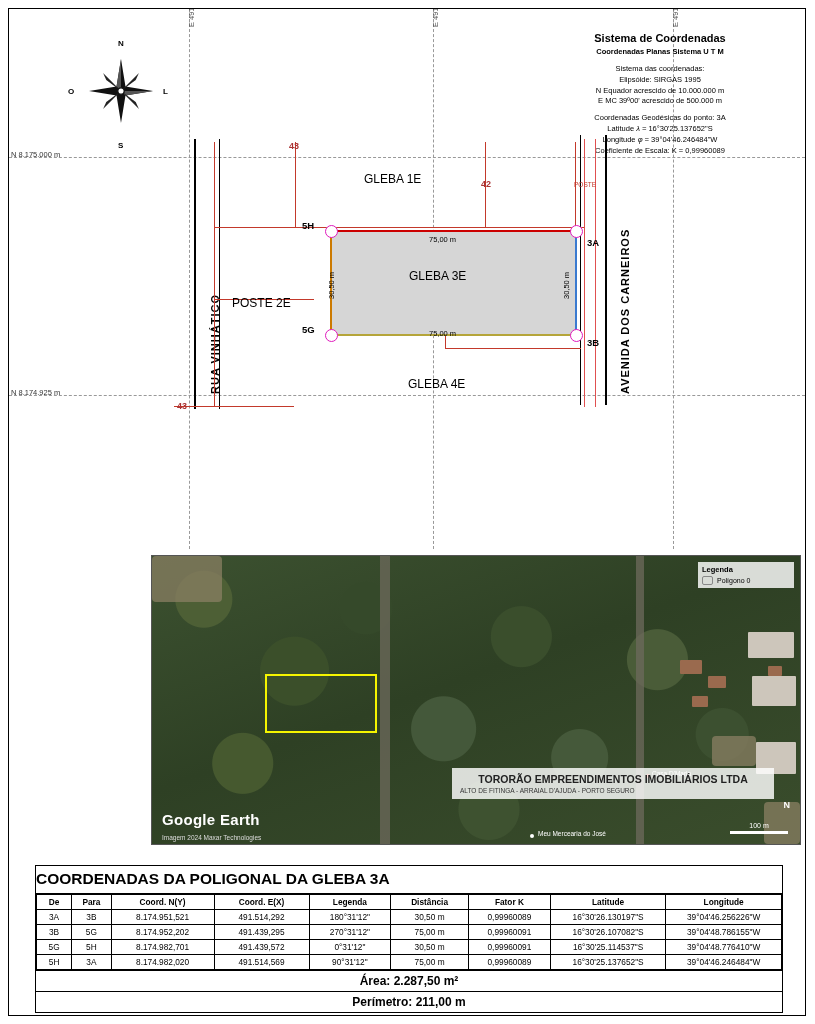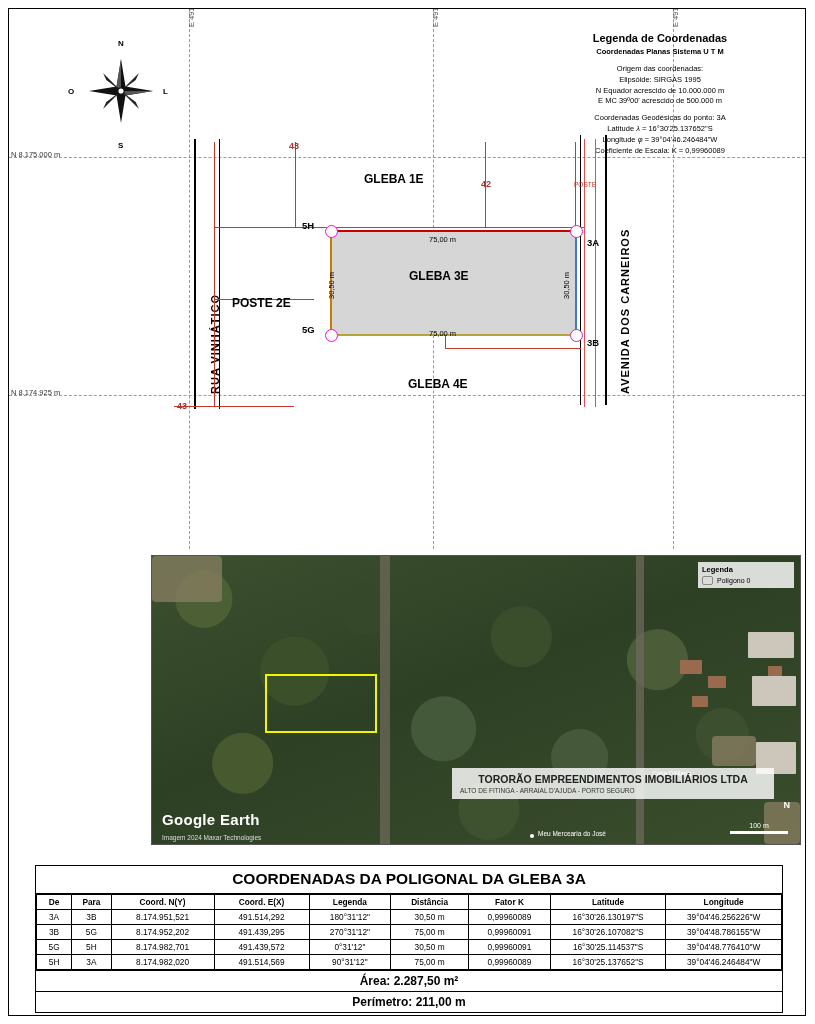--- a/index.html
+++ b/index.html
@@ -23,21 +23,21 @@
   .coordbox .t3{font-size:7.5px;margin-top:6px;}
   .coordbox .t4{font-size:7.5px;}
   .coordbox .ital{font-style:italic;}
   
   .poly{position:absolute;left:321px;top:222px;width:247px;height:104px;background:#d6d6d6;border:0;}
   .edge{position:absolute;background:#c00;height:1.6px;}
   .edge.y{background:#b5a53a;}
   .edge.v{width:1.6px;height:auto;background:#cc7a00;}
   .vert{position:absolute;width:11px;height:11px;border:1.6px solid #e01bbd;border-radius:50%;background:#fff;}
   .vtxt{position:absolute;font-size:9.5px;font-weight:bold;}
-  .glebaLbl{position:absolute;font-size:12px;font-weight:bold;}
+  .glebaLbl{position:absolute;font-size:12px;font-weight:normal;}
   .dim{position:absolute;font-size:7.5px;}
   .dimv{position:absolute;font-size:7.5px;transform-origin:left top;transform:rotate(-90deg);}
   .street{position:absolute;font-size:11px;font-weight:bold;letter-spacing:1px;transform-origin:left top;transform:rotate(-90deg);white-space:nowrap;}
   .roadline{position:absolute;background:#000;width:1.6px;}
   .roadline2{position:absolute;background:#000;width:1px;}
   .redline{position:absolute;background:#c3392b;}
   .num{position:absolute;font-size:9px;font-weight:bold;color:#a33;}
   .poste{position:absolute;font-size:6.5px;color:#c3392b;}
   
   .sat{position:absolute;left:142px;top:546px;width:648px;height:288px;background:#2b3d22;overflow:hidden;border:1px solid #555;}
@@ -68,21 +68,21 @@
   .banner .b2{font-size:6.5px;color:#333;margin-top:2px;}
   .ge{position:absolute;left:10px;bottom:16px;font-size:15px;font-weight:bold;color:#fff;letter-spacing:.3px;}
   .gesub{position:absolute;left:10px;bottom:3px;font-size:6.5px;color:#ddd;}
   .scalebar{position:absolute;right:12px;bottom:10px;font-size:7px;color:#fff;text-align:center;}
   .scalebar .bar{width:58px;height:3px;background:#fff;margin-top:2px;}
   .satpt{position:absolute;font-size:6.5px;color:#fff;white-space:nowrap;}
   .satdot{position:absolute;width:4px;height:4px;background:#e43;border-radius:50%;}
   .northsat{position:absolute;right:10px;bottom:34px;color:#fff;font-size:9px;font-weight:bold;}
   
   .tablewrap{position:absolute;left:26px;top:856px;width:746px;border:1.5px solid #000;}
-  .tbl-title{text-align:center;font-size:15.5px;font-weight:bold;padding:4px 0 5px;border-bottom:1.2px solid #000;}
+  .tbl-title{text-align:left;font-size:15.5px;font-weight:bold;padding:4px 0 5px;border-bottom:1.2px solid #000;}
   table{border-collapse:collapse;width:100%;}
   th,td{border:1px solid #000;font-size:8.3px;text-align:center;padding:2px 1px;}
   th{font-weight:bold;}
   .foot{text-align:center;font-size:12px;font-weight:bold;padding:3px 0;border-top:1px solid #000;}
 </style>
 </head>
 <body>
 
 <div class="page">
   <div class="frame">
@@ -113,23 +113,23 @@
           <polygon points="22,78 50,50 27,67" fill="#222"></polygon>
           <circle cx="50" cy="50" r="5" fill="#fff" stroke="#111" stroke-width="2"></circle>
         </svg>
         <div class="lbl" style="left:51px;top:2px;">N</div>
         <div class="lbl" style="left:51px;top:104px;">S</div>
         <div class="lbl" style="left:96px;top:50px;">L</div>
         <div class="lbl" style="left:1px;top:50px;">O</div>
       </div>
 
       <div class="coordbox">
-        <div class="t1">Legenda de Coordenadas</div>
+        <div class="t1">Sistema de Coordenadas</div>
         <div class="t2">Coordenadas Planas Sistema U T M</div>
-        <div class="t3">Origem das coordenadas:</div>
+        <div class="t3">Sistema das coordenadas:</div>
         <div class="t4">Elipsóide:  SIRGAS 1995</div>
         <div class="t4">N   Equador acrescido de 10.000.000 m</div>
         <div class="t4">E   MC 39º00'   acrescido de 500.000 m</div>
         <div class="t3">Coordenadas Geodésicas do ponto: 3A</div>
         <div class="t4">
           <span>Latitude</span>
           <span class="ital">λ =</span>
           <span>16°30'25.137652"S</span>
         </div>
         <div class="t4">

